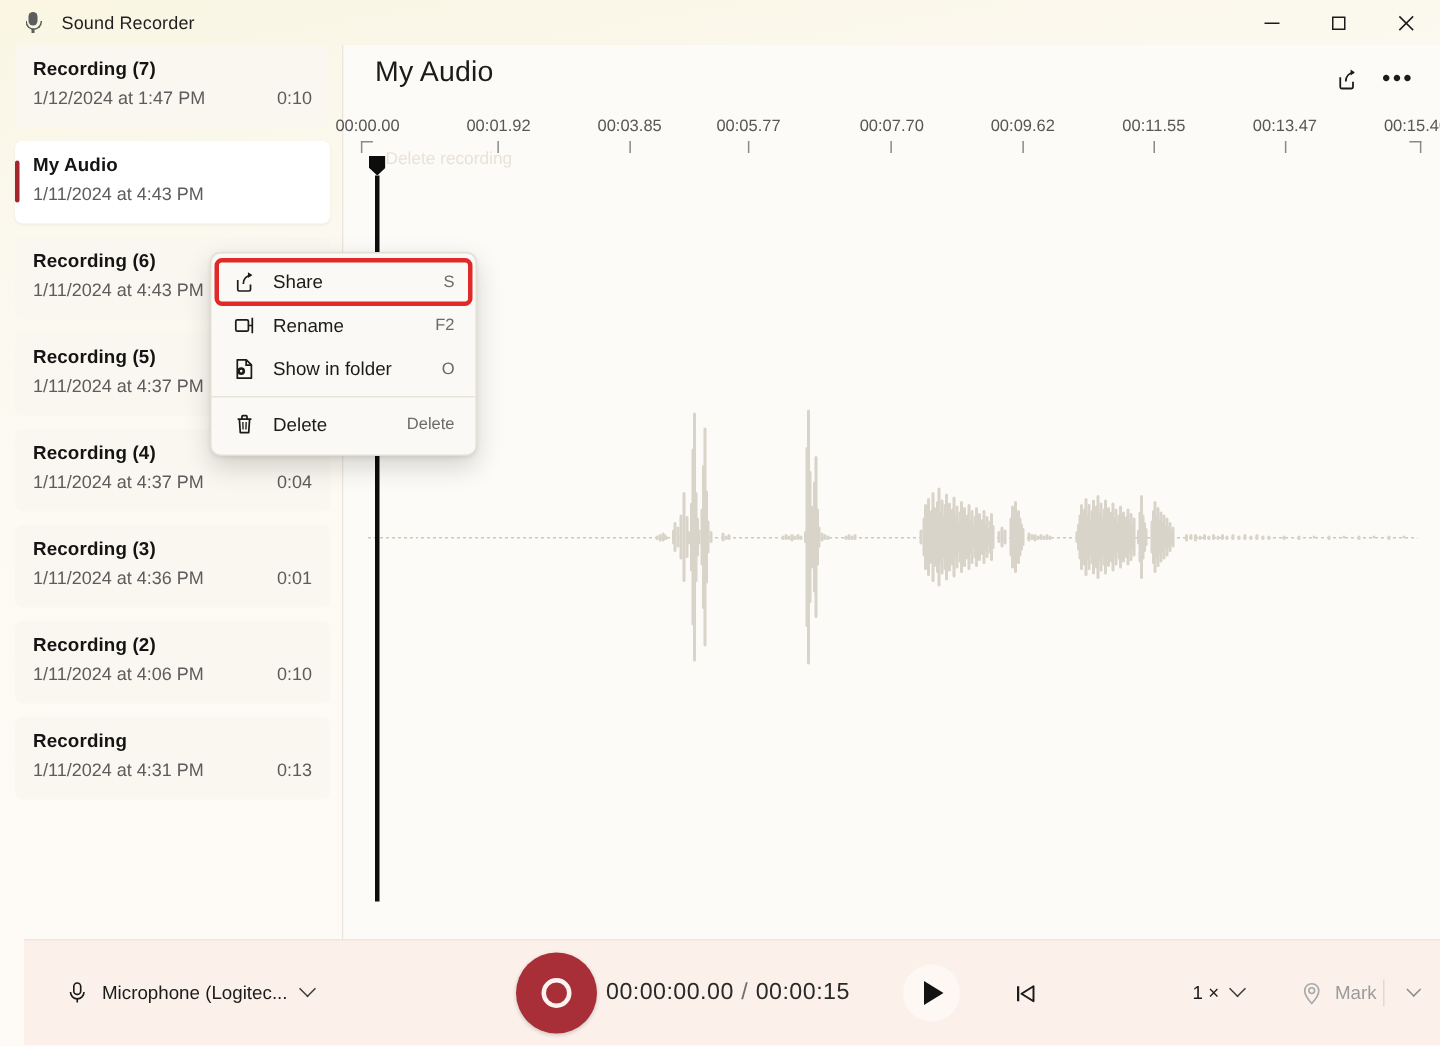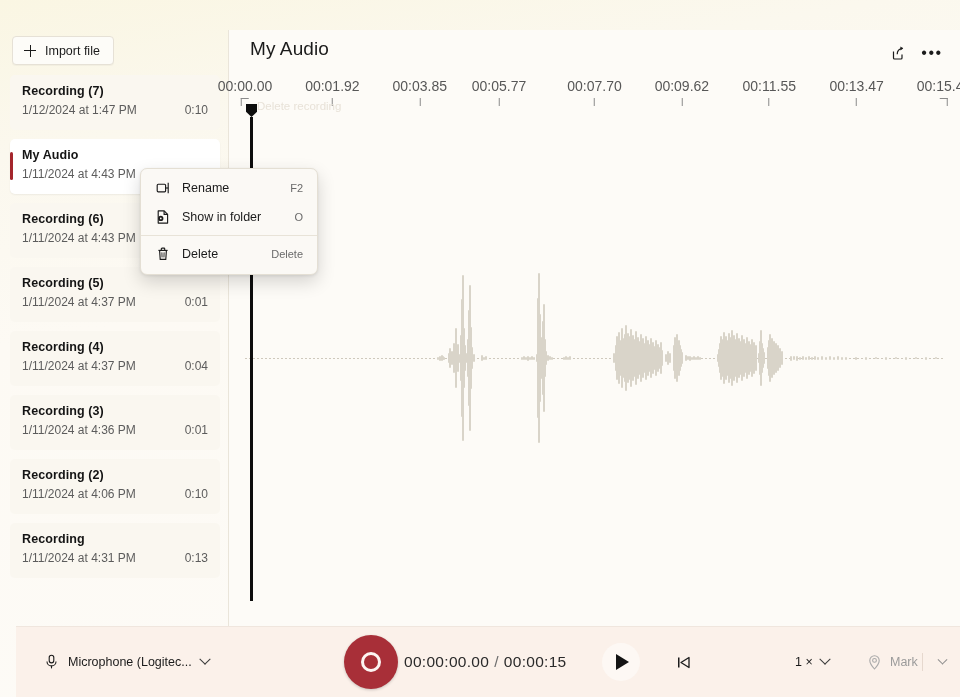--- a/index.html
+++ b/index.html
@@ -95,21 +95,21 @@
 
   .main-header { position: relative; height: 48px; }
   .page-title { position: absolute; left: 21px; top: 8px; font-size: 19px; color: #1b1b1b; letter-spacing: .1px; }
   .hdr-actions { position: absolute; right: 12px; top: 8px; display: flex; gap: 2px; }
   .hdr-btn { width: 32px; height: 30px; display: flex; align-items: center; justify-content: center; border-radius: 4px; }
   .dots { font-size: 16px; color: #1b1b1b; letter-spacing: 1.5px; line-height: 8px; }
 
   
   .ruler { position: relative; height: 40px; margin: 0 16px 0 16px; }
   .tick-group { position: absolute; top: 0; transform: translateX(-50%); text-align: center; }
-  .tick-label { font-size: 14px; color: #575757; white-space: nowrap; }
+  .tick-label { font-size: 11px; color: #575757; white-space: nowrap; }
   .tick-mark { width: 1px; height: 8px; background: #8a8a8a; margin: 4px auto 0 auto; }
   .edge-bracket { width: 8px; height: 8px; margin: 4px auto 0 auto; }
   .edge-l .edge-bracket { border-left: 1px solid #8a8a8a; border-top: 1px solid #8a8a8a; }
   .edge-r .edge-bracket { border-right: 1px solid #8a8a8a; border-top: 1px solid #8a8a8a; }
 
   
   .playhead { position: absolute; left: 17px; top: 74px; z-index: 6; }
   .ph-head {
     width: 11px; height: 13px; background: #0d0d0d;
     clip-path: polygon(0 0, 100% 0, 100% 60%, 50% 100%, 0 60%);
@@ -204,28 +204,43 @@
     display: flex; align-items: center; justify-content: center; border-radius: 4px; cursor: default;
   }
   .chev-gray { width: 7px; height: 7px; border-right: 1.3px solid #8d8d8d; border-bottom: 1.3px solid #8d8d8d;
                transform: rotate(45deg) translate(-2px,-2px); }
 </style>
 </head>
 <body>
 
 <div id="app">
 
+  <div class="titlebar">
+    <div class="tb-left">
+      <span class="app-icon">
+        <span class="mic-body"></span>
+          <span class="mic-arc"></span>
+          <span class="mic-stem"></span>
+      </span>
+      <span class="tb-title">Sound Recorder</span>
+    </div>
+    <div class="win-ctrls">
+      <div class="win-btn">
+          <span class="wb-min"></span>
+        </div>
+      <div class="win-btn">
+          <span class="wb-max"></span>
+        </div>
+      <div class="win-btn">
+          <span class="wb-close"></span>
+        </div>
+    </div>
+  </div>
 
   <div class="sidebar">
-    <div class="import-wrap">
-      <div class="import-btn">
-        <span class="plus"></span>
-        <span>Import file</span>
-      </div>
-    </div>
     <div class="rec-list" id="rec-list">
         <div class="rec-item">
           <div class="rec-name">Recording (7)</div>
           <div class="rec-meta">
             <span class="rec-date">1/12/2024 at 1:47 PM</span>
             <span class="rec-dur">0:10</span>
           </div>
         </div>
         <div class="rec-item selected">
           <div class="rec-name">My Audio</div>
@@ -547,20 +562,31 @@
         <div class="wbar" style="left: 640px; top: 238.5px; height: 3px; background: rgb(217, 212, 201);"></div>
         <div class="wbar" style="left: 650px; top: 239px; height: 2px; background: rgb(217, 212, 201);"></div>
         <div class="wbar" style="left: 660px; top: 238.5px; height: 3px; background: rgb(217, 212, 201);"></div>
         <div class="wbar" style="left: 670px; top: 239px; height: 2px; background: rgb(217, 212, 201);"></div>
         <div class="wbar" style="left: 680px; top: 238.5px; height: 3px; background: rgb(217, 212, 201);"></div>
         <div class="wbar" style="left: 690px; top: 239px; height: 2px; background: rgb(217, 212, 201);"></div>
       </div>
   </div>
 
   <div class="ctx-menu" id="ctx-menu">
+      <div class="ctx-item highlight-box" style="outline-color: rgb(224, 42, 42);">
+        <span class="ctx-ico">
+          <svg width="16" height="16" viewBox="0 0 16 16">
+            <path d="M3.5 6.6 V13 a1 1 0 0 0 1 1 H11 a1 1 0 0 0 1-1 V9.6" fill="none" stroke="#1b1b1b" stroke-width="1.15"></path>
+            <path d="M7.2 9.4 C7.2 5.7 9.6 3.7 12.5 3.4" fill="none" stroke="#1b1b1b" stroke-width="1.15"></path>
+            <path d="M10.3 1.5 L13.2 3.4 L10.3 5.4 Z" fill="#1b1b1b"></path>
+          </svg>
+        </span>
+        <span class="ctx-label">Share</span>
+        <span class="ctx-accel">S</span>
+      </div>
       <div class="ctx-item">
         <span class="ctx-ico">
           <svg width="16" height="16" viewBox="0 0 16 16">
             <rect x="2.2" y="4.2" width="8.4" height="7.6" rx="1" fill="none" stroke="#1b1b1b" stroke-width="1.15"></rect>
             <line x1="13.2" y1="2.8" x2="13.2" y2="13.2" stroke="#1b1b1b" stroke-width="1.15"></line>
             <line x1="10.6" y1="8" x2="13.2" y2="8" stroke="#1b1b1b" stroke-width="1.15"></line>
           </svg>
         </span>
         <span class="ctx-label">Rename</span>
         <span class="ctx-accel">F2</span>

